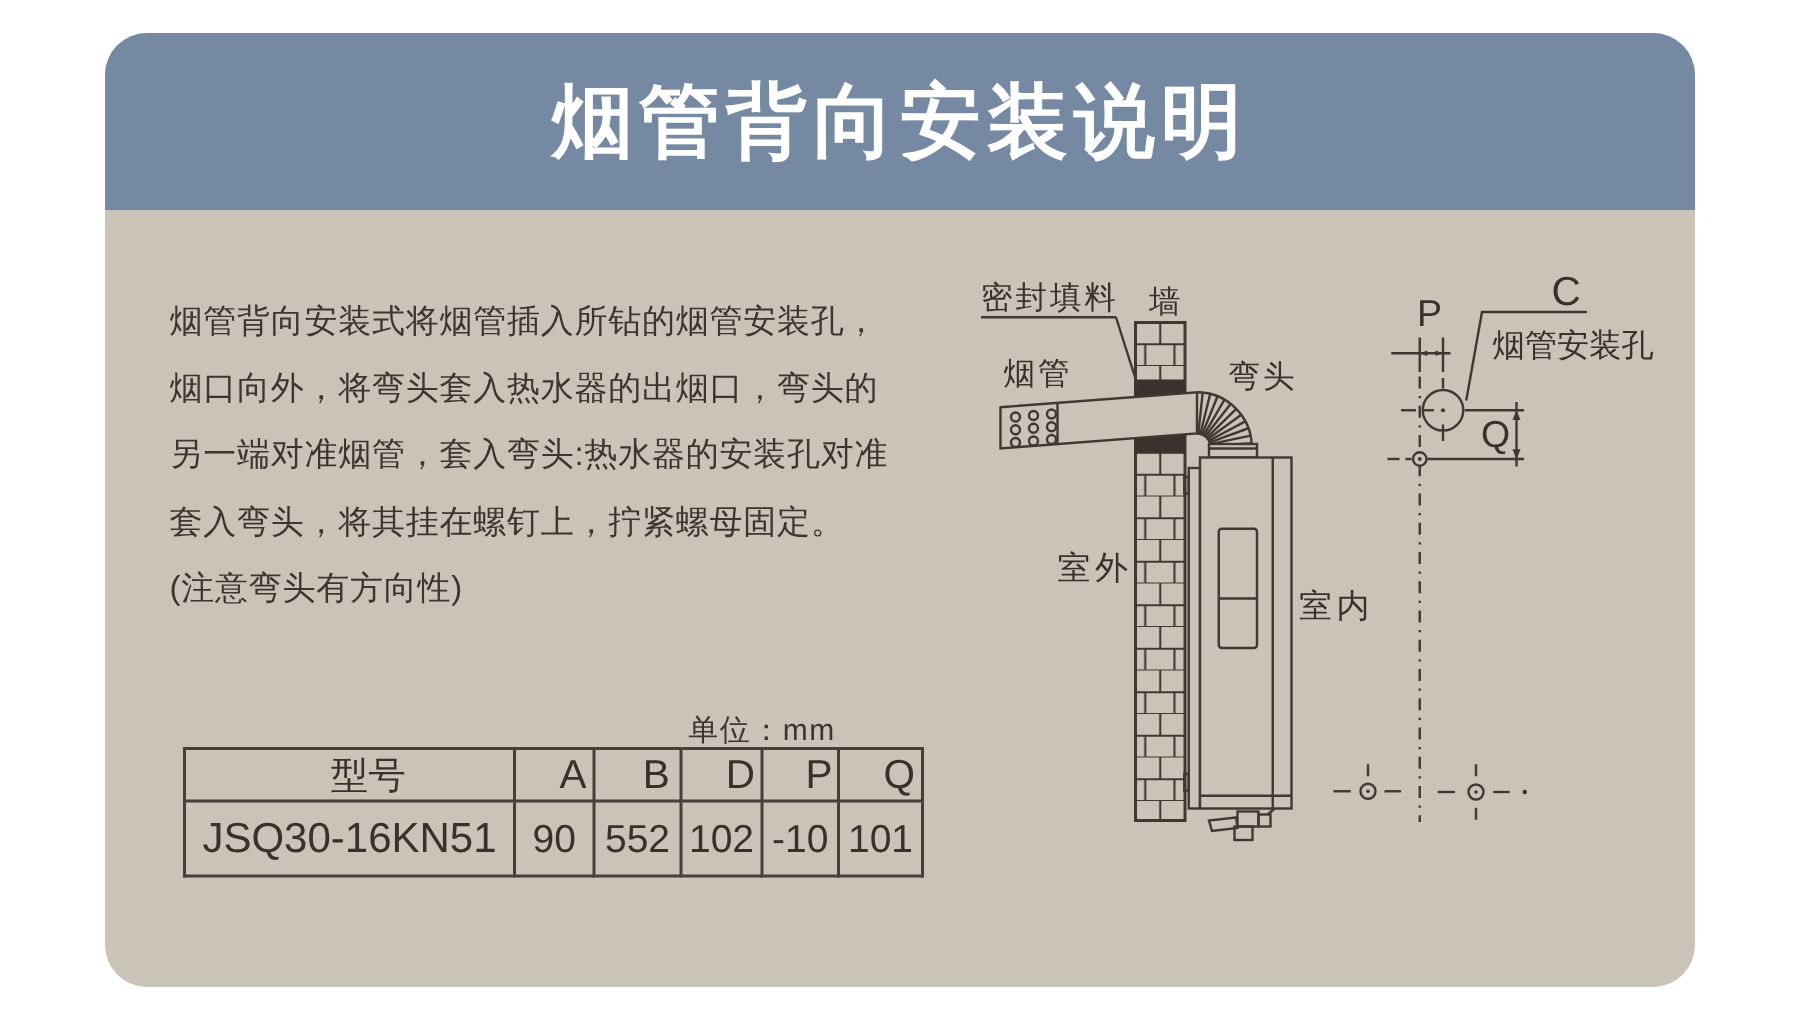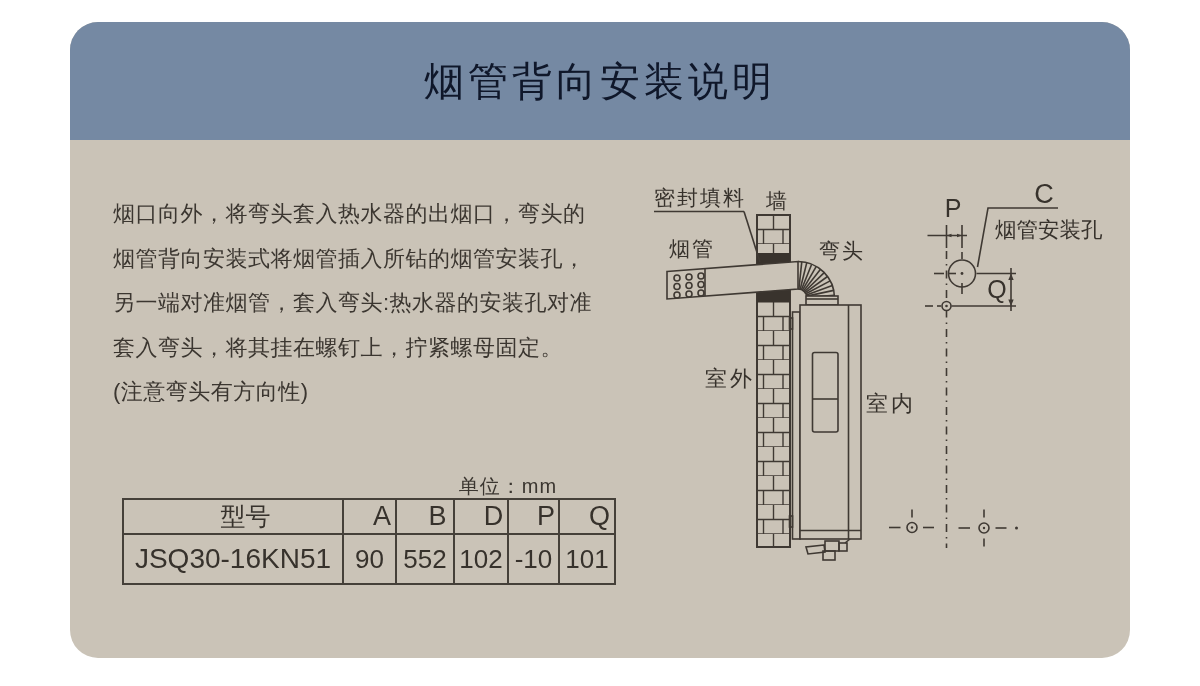--- a/index.html
+++ b/index.html
@@ -2,21 +2,21 @@
 <html><head>
 <meta charset="utf-8">
 <style>
   * { margin:0; padding:0; box-sizing:border-box; }
   html,body { width:1200px; height:686px; background:#ffffff; overflow:hidden;
               font-family:"Liberation Sans", sans-serif; }
   .card { position:absolute; left:70px; top:22px; width:1060px; height:636px;
           border-radius:28px; overflow:hidden; background:#CAC3B7; }
   .card-header { position:absolute; left:0; top:0; width:100%; height:118px;
                  background:#7589A3; display:flex; align-items:center; justify-content:center; }
-  .card-title { color:#0f172a; font-size:40px; font-weight:normal; letter-spacing:4px; }
+  .card-title { color:#ffffff; font-size:54px; font-weight:bold; letter-spacing:4px; }
   .card-body { position:absolute; left:0; top:118px; width:100%; height:518px; }
 
   .para { position:absolute; left:43px; top:52px; width:540px;
           color:#3B3630; font-size:22px; }
   .para .line { height:44.5px; line-height:44.5px; white-space:nowrap; letter-spacing:0.5px; }
 
   .unit-label { position:absolute; left:340px; top:333px; width:196px;
                 text-align:center; font-size:20px; color:#3B3630; letter-spacing:1px; }
 
   table.spec { position:absolute; left:52px; top:358px; border-collapse:collapse;
@@ -46,22 +46,22 @@
 
 <div class="card">
 
   <div class="card-header">
     <div class="card-title">烟管背向安装说明</div>
   </div>
 
   <div class="card-body">
 
     <div class="para">
+      <div class="line">烟管背向安装式将烟管插入所钻的烟管安装孔，</div>
       <div class="line">烟口向外，将弯头套入热水器的出烟口，弯头的</div>
-      <div class="line">烟管背向安装式将烟管插入所钻的烟管安装孔，</div>
       <div class="line">另一端对准烟管，套入弯头:热水器的安装孔对准</div>
       <div class="line">套入弯头，将其挂在螺钉上，拧紧螺母固定。</div>
       <div class="line">(注意弯头有方向性)</div>
     </div>
 
     <div class="unit-label">单位：mm</div>
 
     <table class="spec">
       <tbody>
           <tr class="hdr">

